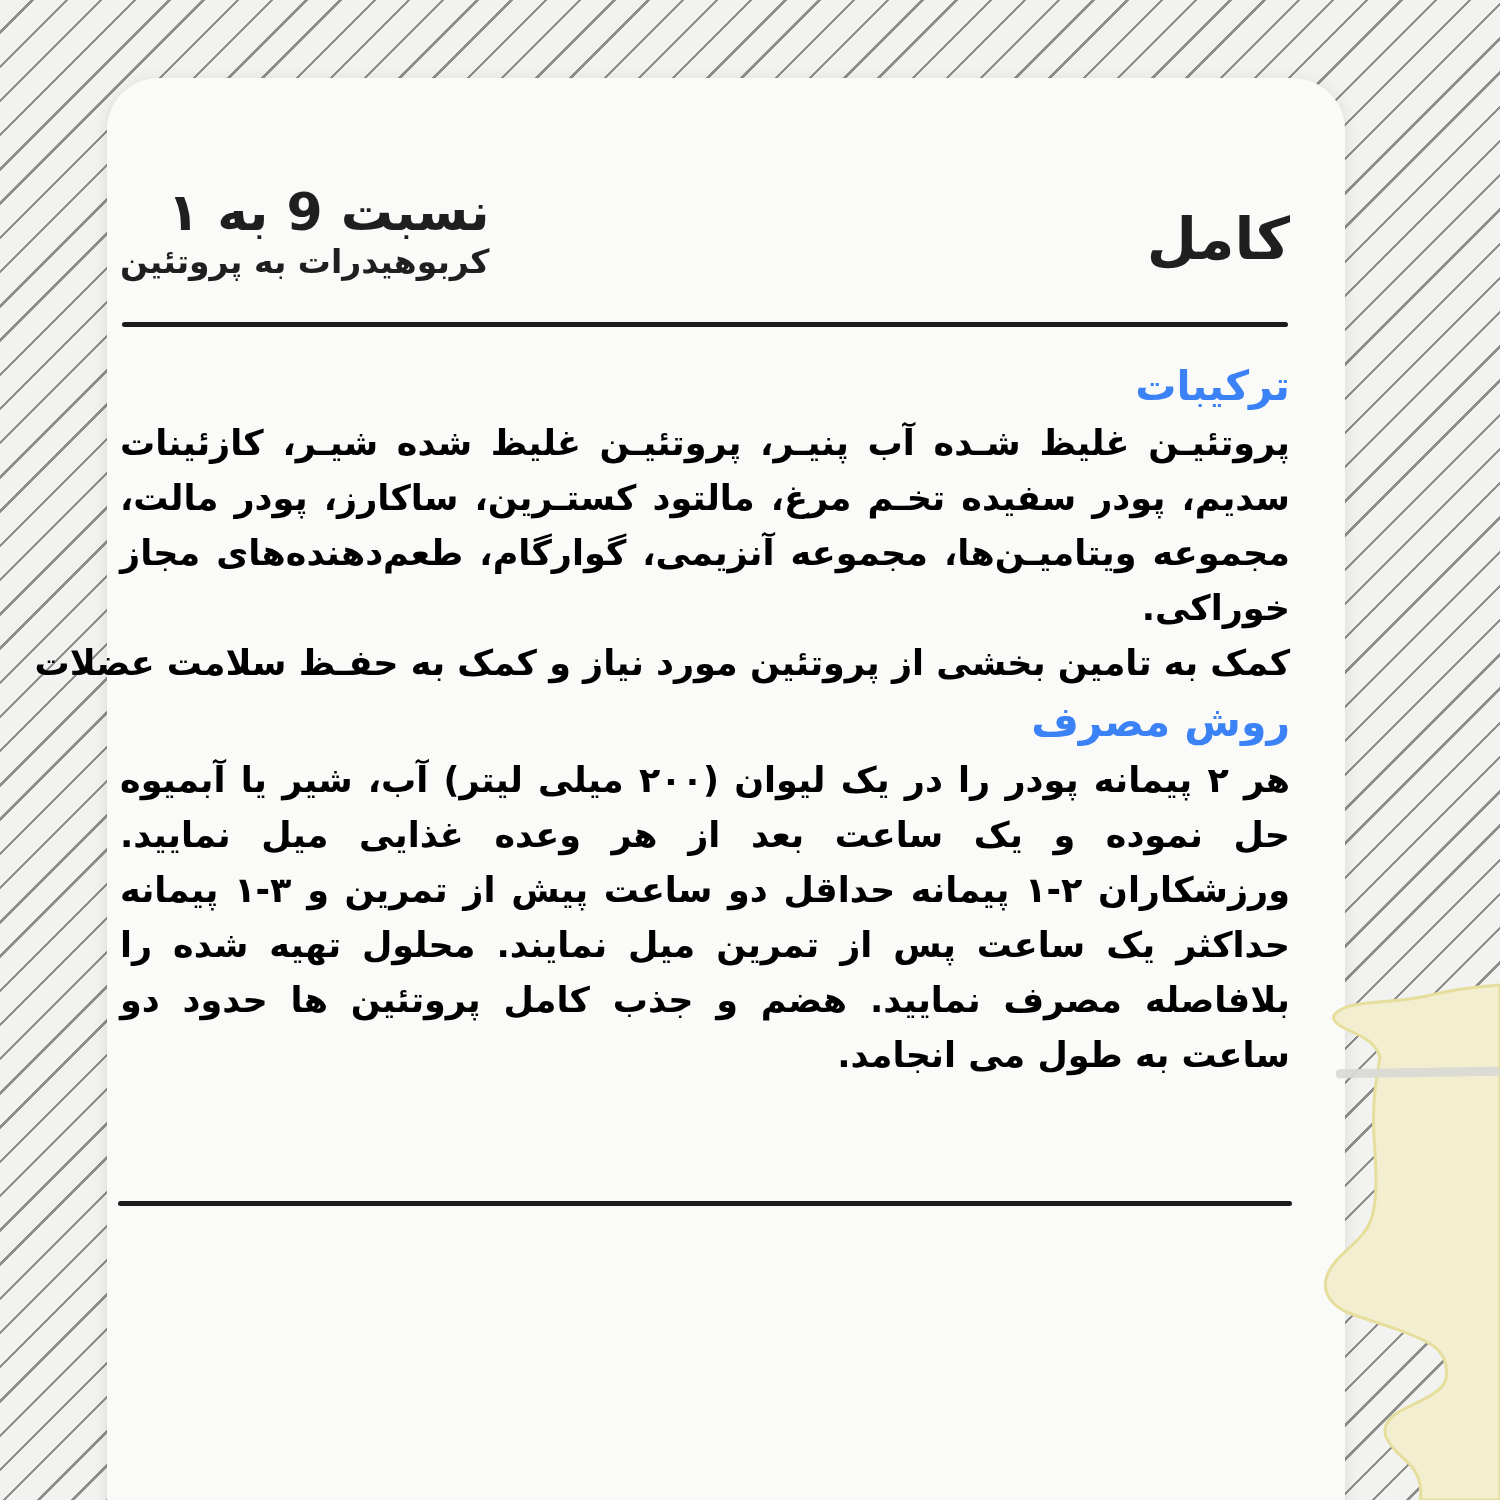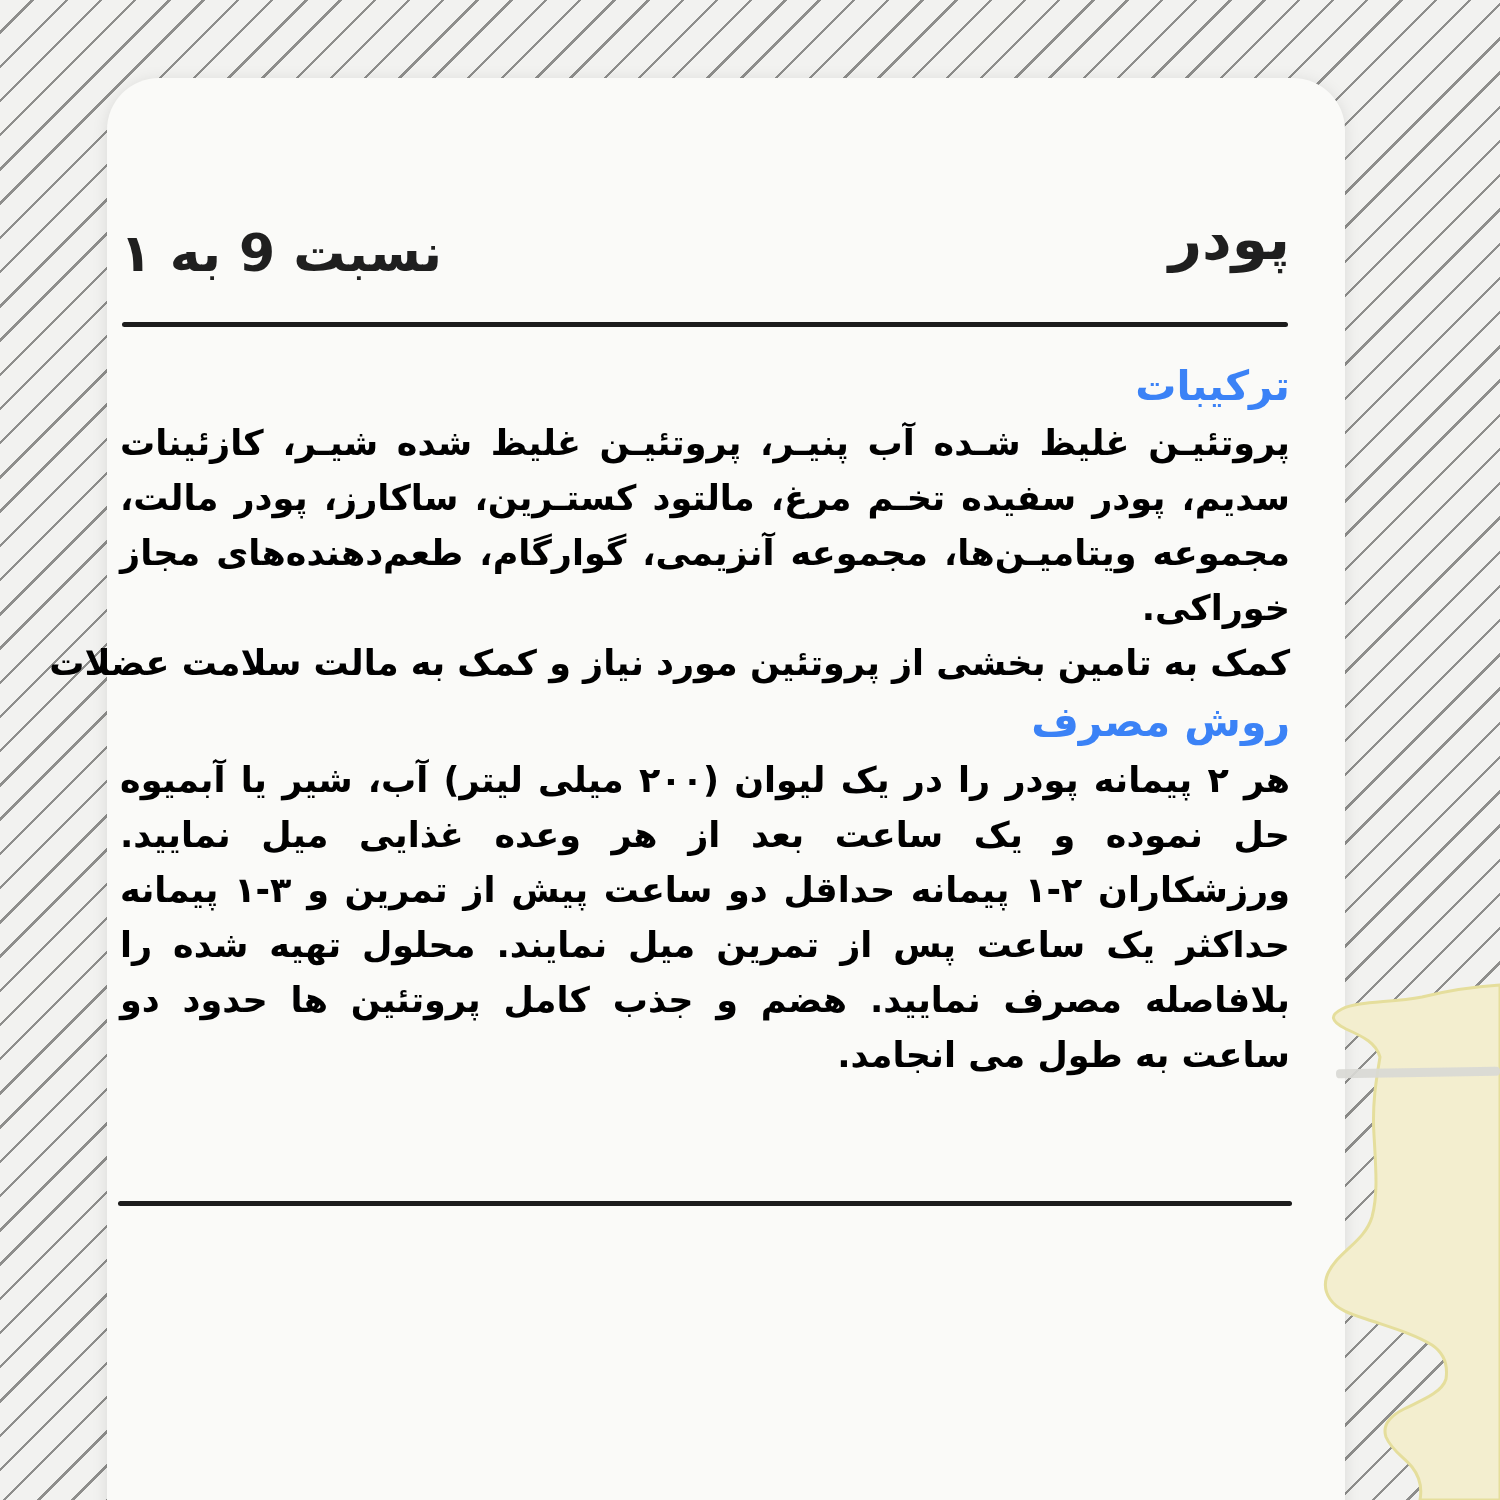--- a/index.html
+++ b/index.html
@@ -59,35 +59,36 @@
     background:#d9d9d5; opacity:.92; transform:rotate(-1deg);
     border-radius:4px;
   }
 </style>
 </head>
 <body>
 
 <div class="label">
 
   <div class="title-row">
-    <div class="product-prefix">پودر</div>
+    <div class="product-prefix">کامل</div>
     <div class="ratio-block">
       <div class="ratio-top">نسبت 9 به ۱</div>
+      <div class="ratio-bottom">کربوهیدرات به پروتئین</div>
     </div>
   </div>
 
   <div class="divider d1"></div>
 
   <div>
     <div class="sec-heading">ترکیبات</div>
     <div class="body-text">پروتئیـن غلیظ شـده آب پنیـر، پروتئیـن غلیظ شده شیـر، کازئینات سدیم، پودر سفیده تخـم مرغ، مالتود کستـرین، ساکارز، پودر مالت، مجموعه ویتامیـن‌ها، مجموعه آنزیمی، گوارگام، طعم‌دهنده‌های مجاز خوراکی.</div>
   </div>
 
   <div>
-    <div class="body-text one-line">کمک به تامین بخشی از پروتئین مورد نیاز و کمک به مالت سلامت عضلات</div>
+    <div class="body-text one-line">کمک به تامین بخشی از پروتئین مورد نیاز و کمک به حفـظ سلامت عضلات</div>
   </div>
 
   <div>
     <div class="sec-heading">روش مصرف</div>
     <div class="body-text">هر ۲ پیمانه پودر را در یک لیوان (۲۰۰ میلی لیتر) آب، شیر یا آبمیوه حل نموده و یک ساعت بعد از هر وعده غذایی میل نمایید. ورزشکاران ۲-۱ پیمانه حداقل دو ساعت پیش از تمرین و ۳-۱ پیمانه حداکثر یک ساعت پس از تمرین میل نمایند. محلول تهیه شده را بلافاصله مصرف نمایید. هضم و جذب کامل پروتئین ها حدود دو ساعت به طول می انجامد.</div>
   </div>
 
   <div class="divider d2"></div>
 
 

